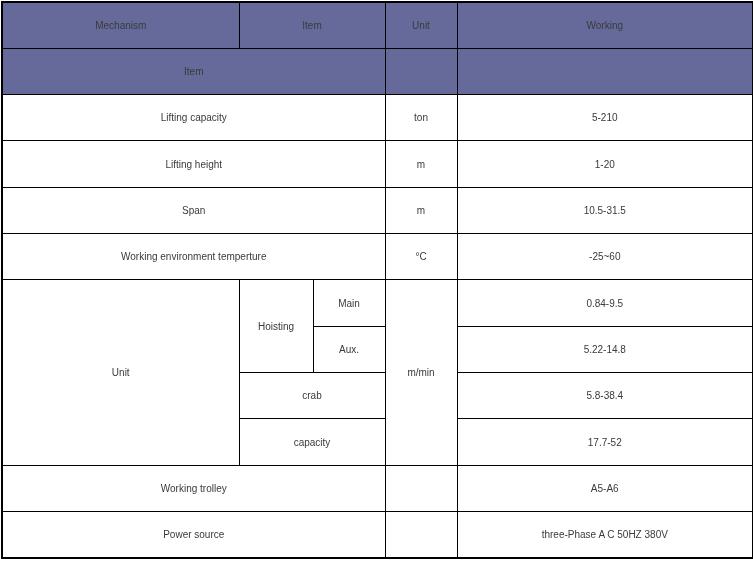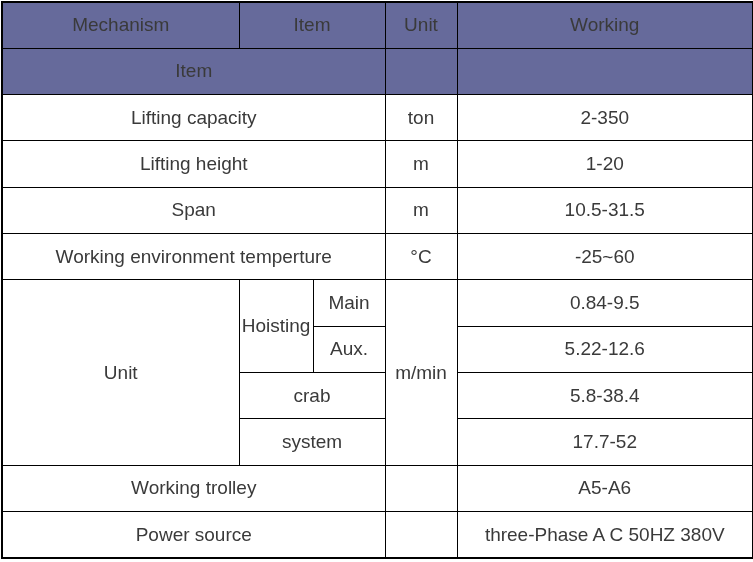--- a/index.html
+++ b/index.html
@@ -19,21 +19,21 @@
     width: 751px;
     height: 558px;
     border-collapse: collapse;
     table-layout: fixed;
     border: 2px solid #000000;
   }
   .spec-table td, .spec-table th {
     border: 1px solid #000000;
     text-align: center;
     vertical-align: middle;
-    font-size: 19px;
+    font-size: 10px;
     color: #3a3a3a;
     font-weight: normal;
     overflow: hidden;
   }
   .spec-table tr { height: 46px; }
   .hdr {
     background: #666A9B;
     color: #ffffff;
     font-weight: bold;
     font-size: 15px;
@@ -62,21 +62,21 @@
 
       <tr>
         <td class="hdr" colspan="3">Item</td>
         <td class="hdr"></td>
         <td class="hdr"></td>
       </tr>
 
       <tr>
         <td colspan="3">Lifting capacity</td>
         <td>ton</td>
-        <td>2-350</td>
+        <td>5-210</td>
       </tr>
 
       <tr>
         <td colspan="3">Lifting height</td>
         <td>m</td>
         <td>1-20</td>
       </tr>
 
       <tr>
         <td colspan="3">Span</td>
@@ -93,30 +93,30 @@
       <tr>
         <td rowspan="4">Unit</td>
         <td rowspan="2">Hoisting</td>
         <td>Main</td>
         <td rowspan="4">m/min</td>
         <td>0.84-9.5</td>
       </tr>
 
       <tr>
         <td>Aux.</td>
-        <td>5.22-12.6</td>
+        <td>5.22-14.8</td>
       </tr>
 
       <tr>
         <td colspan="2">crab</td>
         <td>5.8-38.4</td>
       </tr>
 
       <tr>
-        <td colspan="2">system</td>
+        <td colspan="2">capacity</td>
         <td>17.7-52</td>
       </tr>
 
       <tr>
         <td colspan="3">Working trolley</td>
         <td></td>
         <td>A5-A6</td>
       </tr>
 
       <tr>

